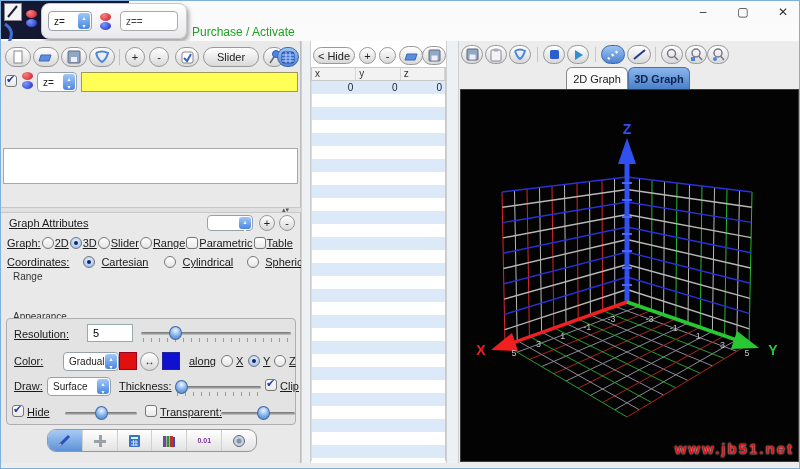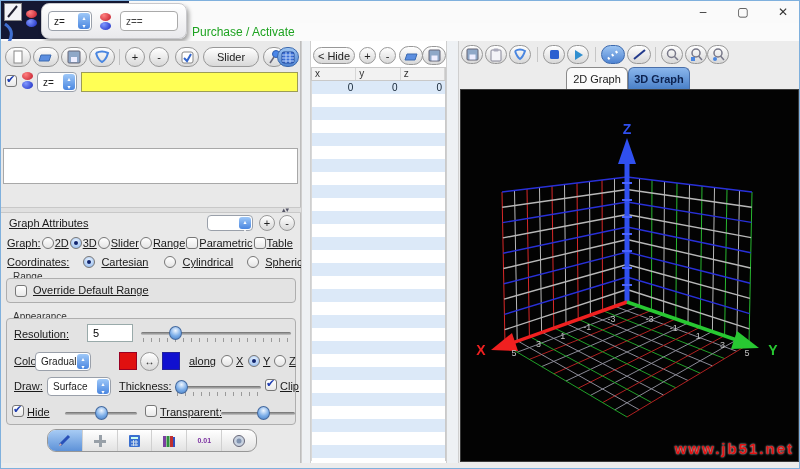--- a/index.html
+++ b/index.html
@@ -201,37 +201,33 @@
       <span class="lbl">Coordinates:</span>
       <span class="radio sel" style="margin-left:8px"></span>
         <span class="lbl">Cartesian</span>
       <span class="radio" style="margin-left:10px"></span>
         <span class="lbl">Cylindrical</span>
       <span class="radio" style="margin-left:8px"></span>
         <span class="lbl">Spherical</span>
     </div>
 
     <span class="grouplbl" style="position:absolute;left:12px;top:230px">Range</span>
-    <div class="groupbox" style="left:5px;top:237px;width:290px;height:25px">
-      <span class="cb" style="position:absolute;left:8px;top:6px"></span>
-      <span class="lbl" style="position:absolute;left:26px;top:5px">Override Default Range</span>
-    </div>
 
     <span class="grouplbl" style="position:absolute;left:12px;top:270px">Appearance</span>
     <div class="groupbox" style="left:5px;top:277px;width:290px;height:107px">
 
       <span class="lbl" style="position:absolute;left:7px;top:9px">Resolution:</span>
       <div style="position:absolute;left:80px;top:5px;width:46px;height:18px;background:#fff;border:1px solid #9aa;font-size:11px;padding:2px 0 0 5px">5</div>
       <div class="track" style="left:134px;top:13px;width:150px">
         <span class="ticks"></span>
         <span class="thumb" style="left:28px"></span>
       </div>
 
       <span class="lbl" style="position:absolute;left:7px;top:36px">Color:</span>
-      <div class="dd" style="position:absolute;left:28px;top:33px;width:56px;height:19px">
+      <div class="dd" style="position:absolute;left:56px;top:33px;width:56px;height:19px">
           <span>Gradual</span>
         </div>
       <div style="position:absolute;left:112px;top:33px;width:18px;height:18px;background:#e01010;border:1px solid #902"></div>
       <div class="btn round" style="left:133px;top:33px;width:19px;height:19px;font-size:10px">↔</div>
       <div style="position:absolute;left:155px;top:33px;width:18px;height:18px;background:#1010d0;border:1px solid #229"></div>
       <span class="lbl" style="position:absolute;left:182px;top:36px">along</span>
       <span class="radio" style="position:absolute;left:214px;top:36px"></span>
         <span class="lbl" style="position:absolute;left:229px;top:36px">X</span>
       <span class="radio sel" style="position:absolute;left:241px;top:36px"></span>
         <span class="lbl" style="position:absolute;left:256px;top:36px">Y</span>

